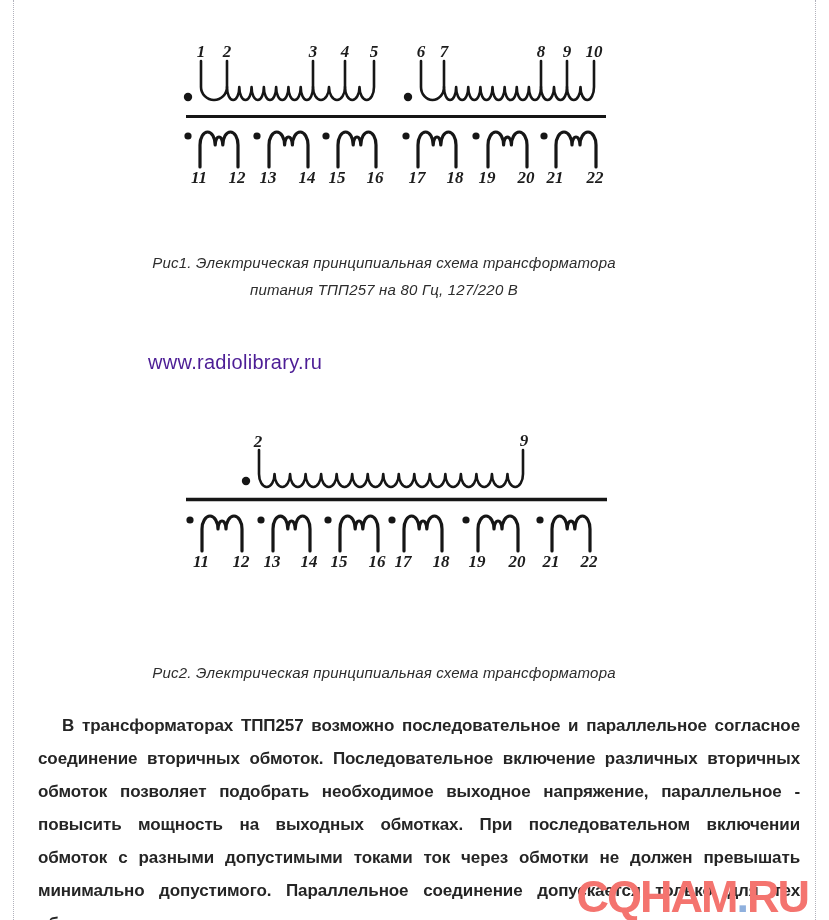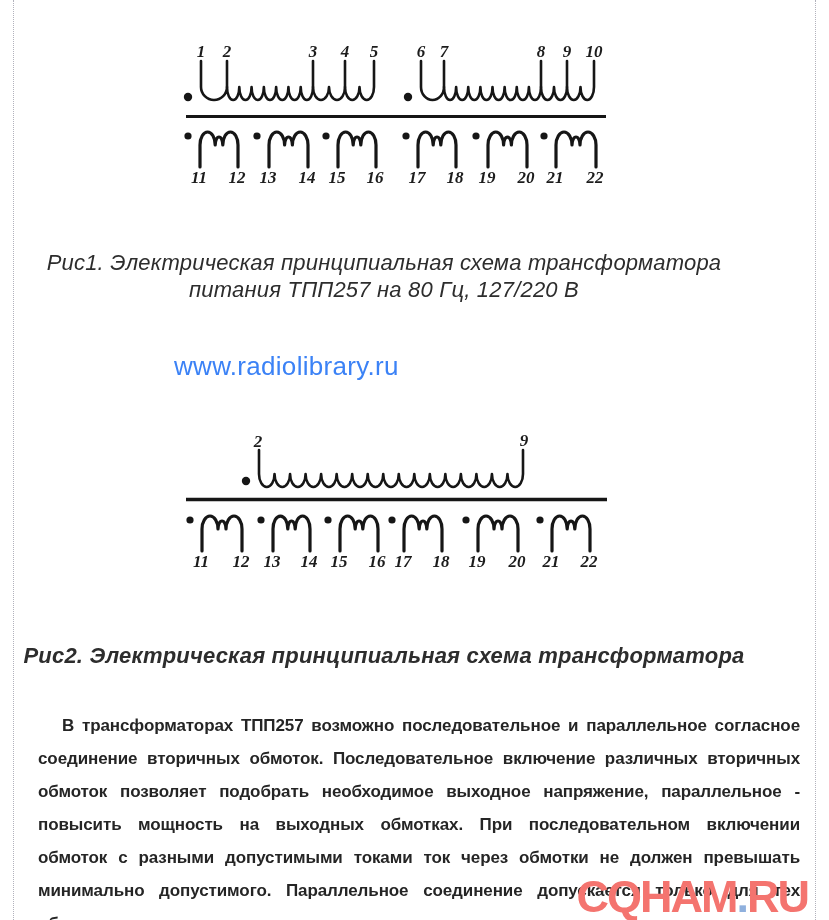--- a/index.html
+++ b/index.html
@@ -16,29 +16,29 @@
 
   svg.schem { position:absolute; left:0; top:0; pointer-events:none; }
   .term-num {
     font-family:"Liberation Serif", serif;
     font-style:italic; font-weight:700; font-size:17px;
     fill:#1c1c1c; text-anchor:middle;
   }
 
   .caption {
     position:absolute; left:0; width:768px; text-align:center;
-    font-style:italic; font-size:22px; line-height:27px;
+    font-style:italic; font-size:15px; line-height:27px;
     color:#2d2d2d; letter-spacing:0.2px;
   }
   #cap1 { top:249px; }
-  #cap2 { top:642px;font-weight:bold; }
+  #cap2 { top:659px; }
 
   .watermark {
-    position:absolute; left:174px; top:351px;
-    font-size:26px; color:#3b82f6; letter-spacing:0.3px;
+    position:absolute; left:148px; top:351px;
+    font-size:20px; color:#4c1d95; letter-spacing:0.3px;
   }
 
   .article {
     position:absolute; left:30px; top:701px; width:762px; margin:8px;
     font-size:17px; font-weight:700; line-height:33px;
     color:#252525; text-align:justify; text-indent:24px;
     letter-spacing:-0.1px; word-spacing:2px;
   }
 
   .logo {

